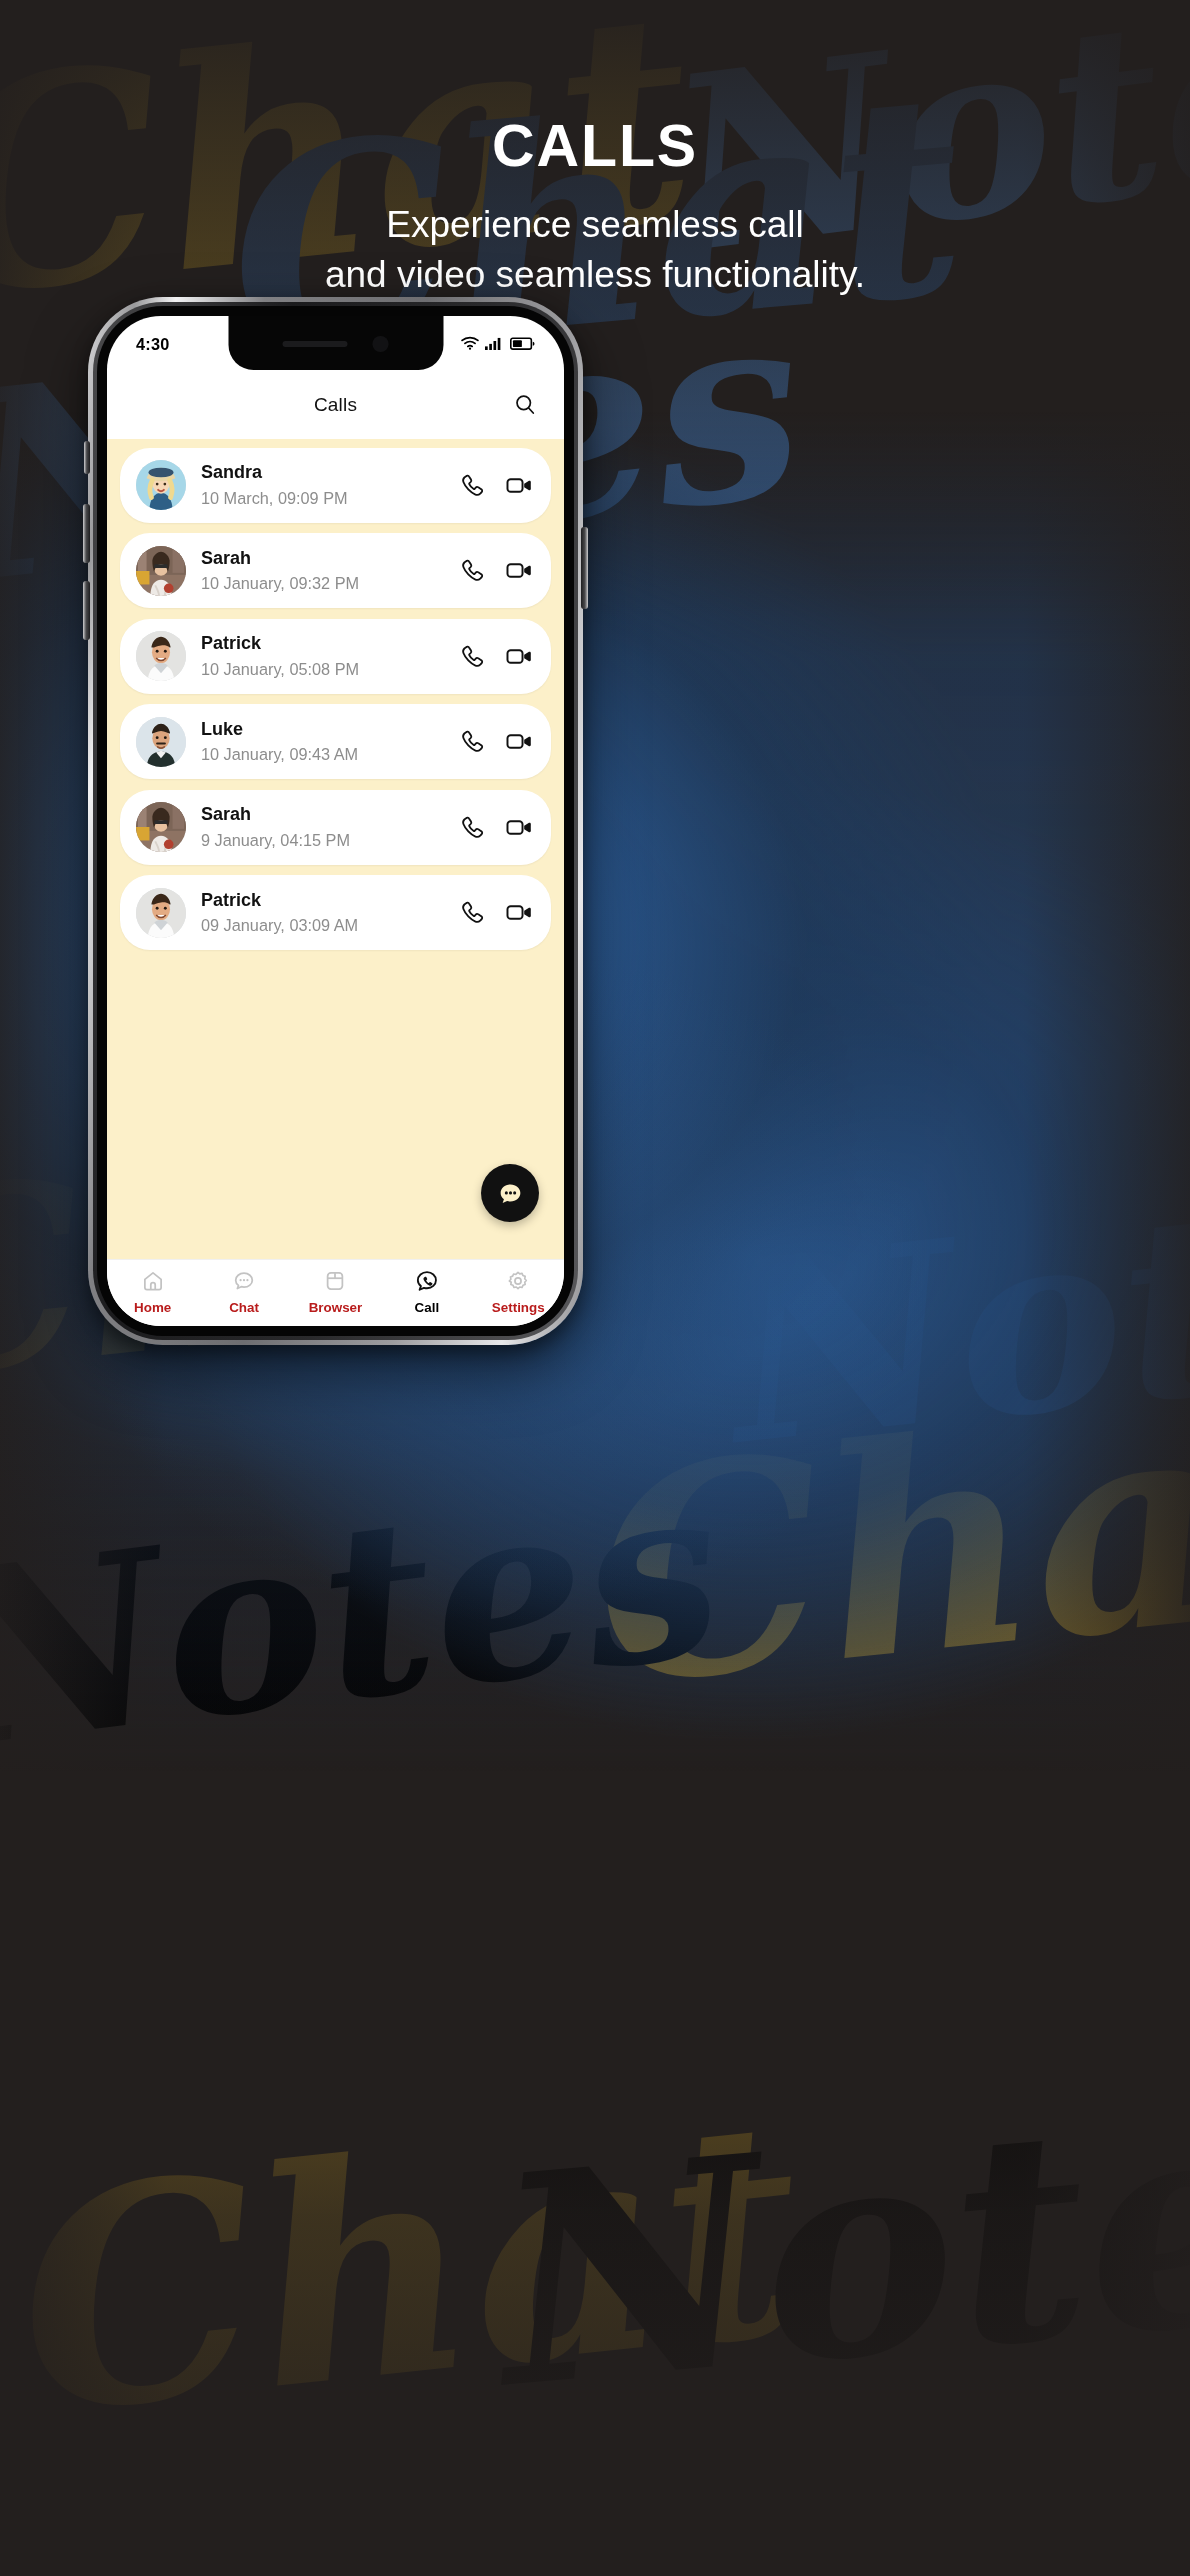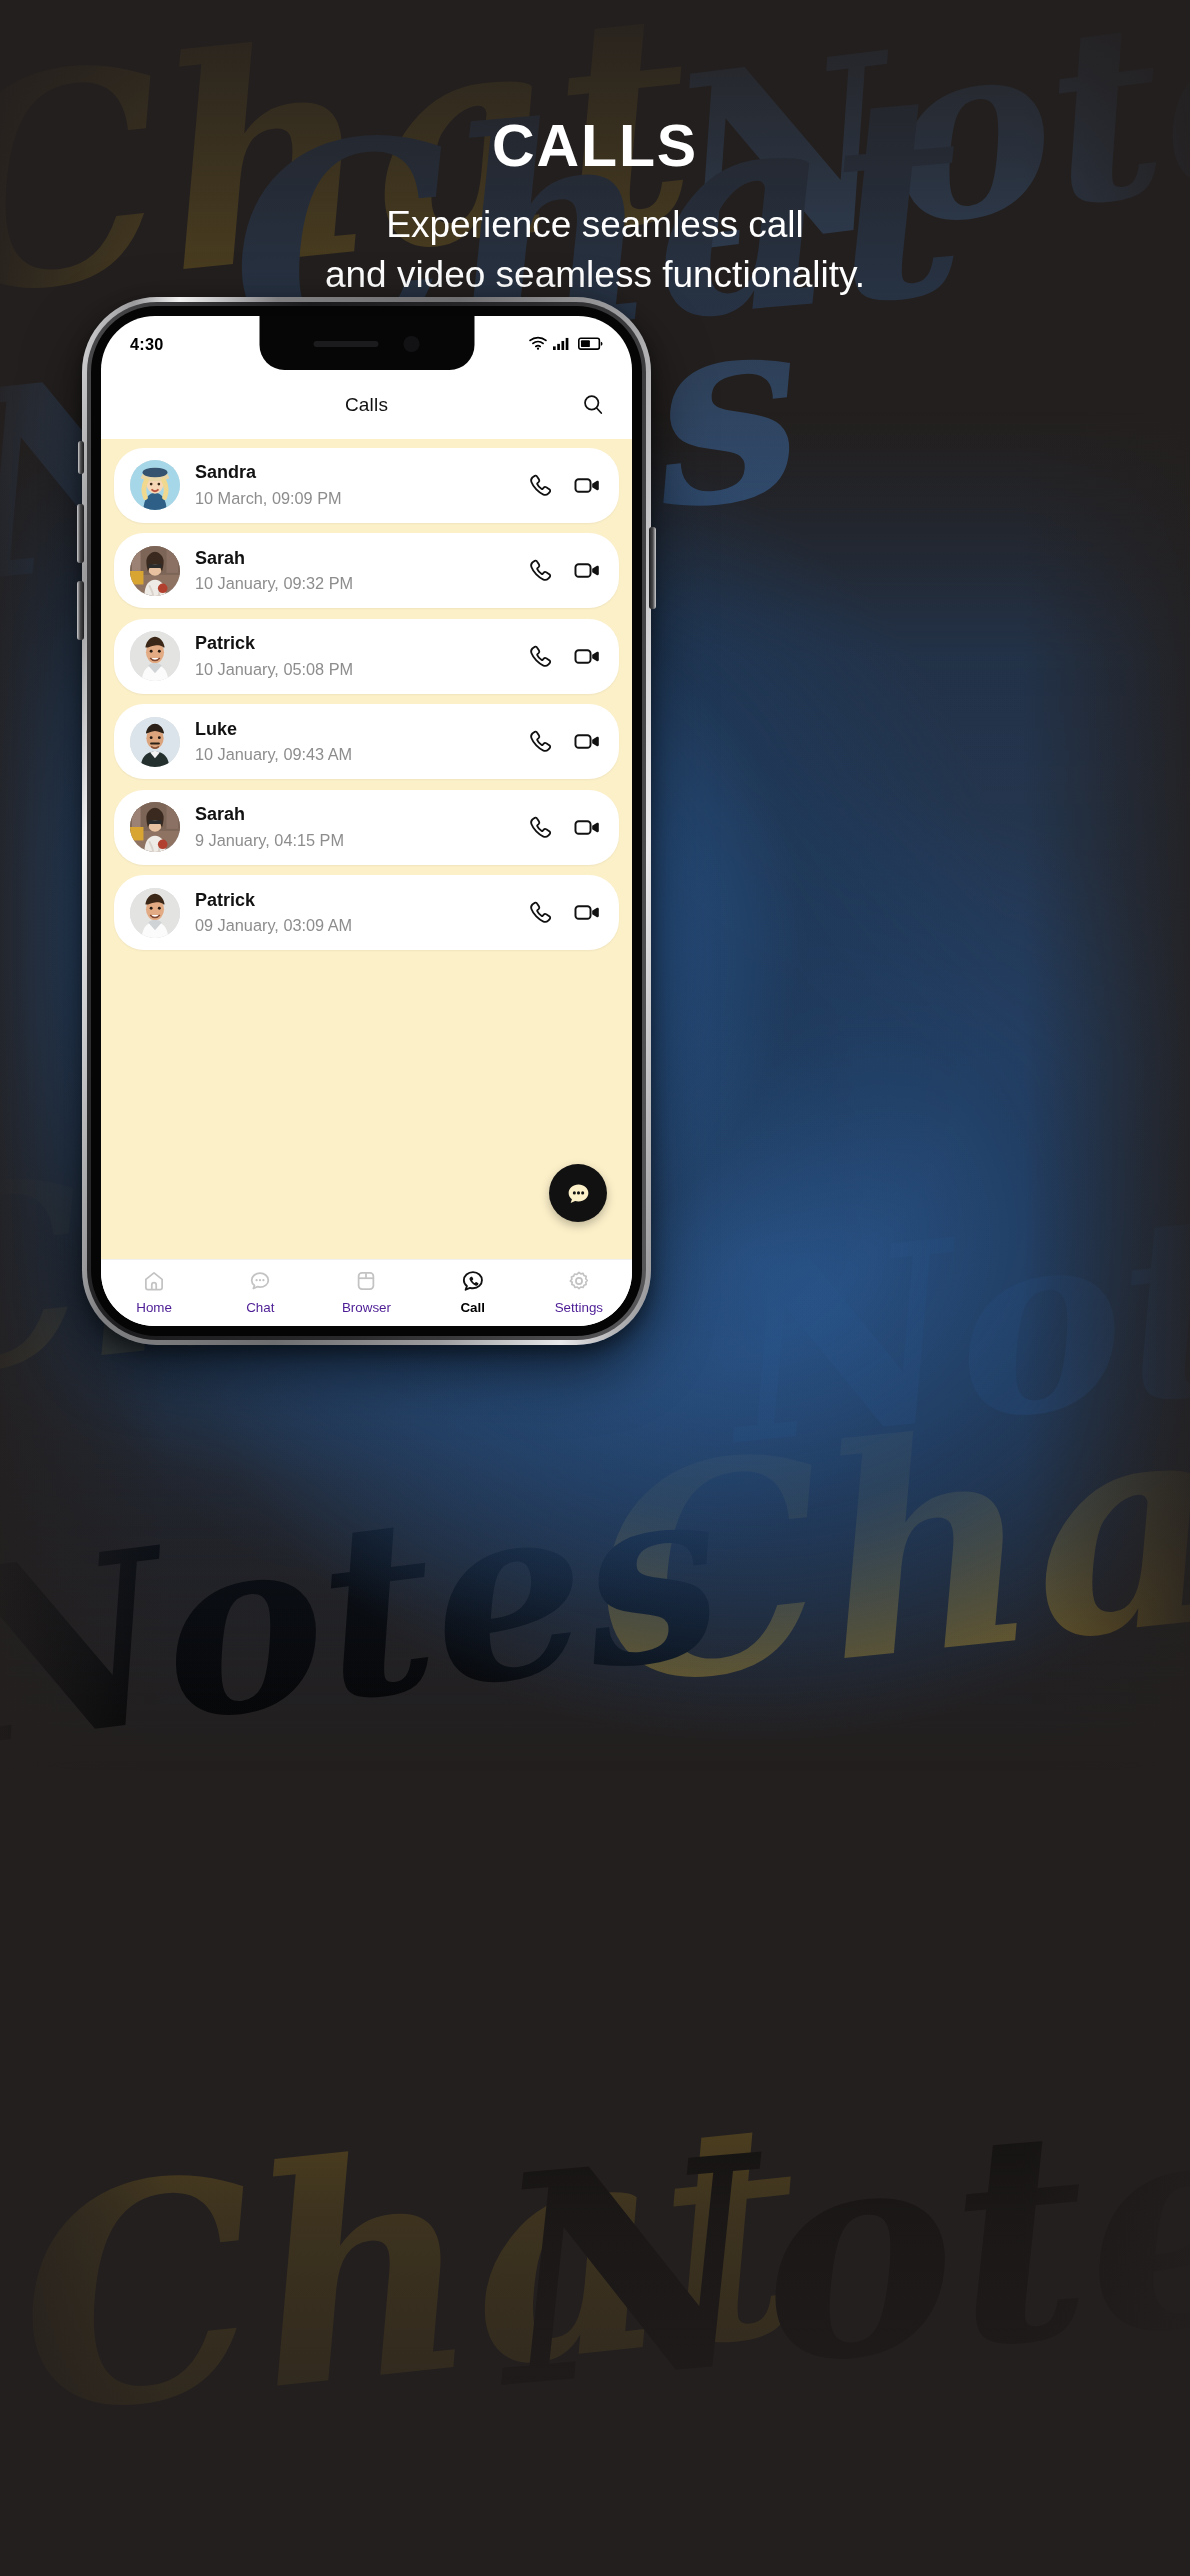--- a/index.html
+++ b/index.html
@@ -90,22 +90,22 @@
     font-family: "Liberation Sans", sans-serif;
     font-weight: 400;
     font-size: 37px;
     color: #ffffff;
     line-height: 1.34;
   }
 
   
   .phone {
     position: absolute;
-    left: 82px; top: 297px;
-    width: 569px; height: 1048px;
+    left: 88px; top: 297px;
+    width: 495px; height: 1048px;
     z-index: 30;
     padding-left: 11px;
   }
 
   .phone-outer {
     position: absolute; inset: 0;
     border-radius: 75px;
     background:
       linear-gradient(100deg, #d8d8da 0%, #9a9a9c 7%, #f2f2f3 13%, #808083 26%, #6e6e71 50%, #9d9da0 72%, #e8e8ea 88%, #8f8f92 100%);
     box-shadow:
@@ -267,21 +267,21 @@
     padding-top: 8.6px;
     z-index: 8;
     border-top: 1px solid #f0f0f0;
   }
   .nav-item {
     display: flex; flex-direction: column; align-items: center;
     width: 81px;
     gap: 6.7px;
   }
   .nav-ico { height: 25px; display:flex; align-items:center; justify-content:center; }
-  .nav-label { font-size: 13.4px; color: #4c1d95; font-weight: 400; }
+  .nav-label { font-size: 13.4px; color: #b91c1c; font-weight: 700; }
   .nav-item.active .nav-label { color: #000000; font-weight: 700; }
 </style>
 </head>
 <body>
 
 <div id="stage">
 
   <div class="bg-base"></div>
 
   <div>

